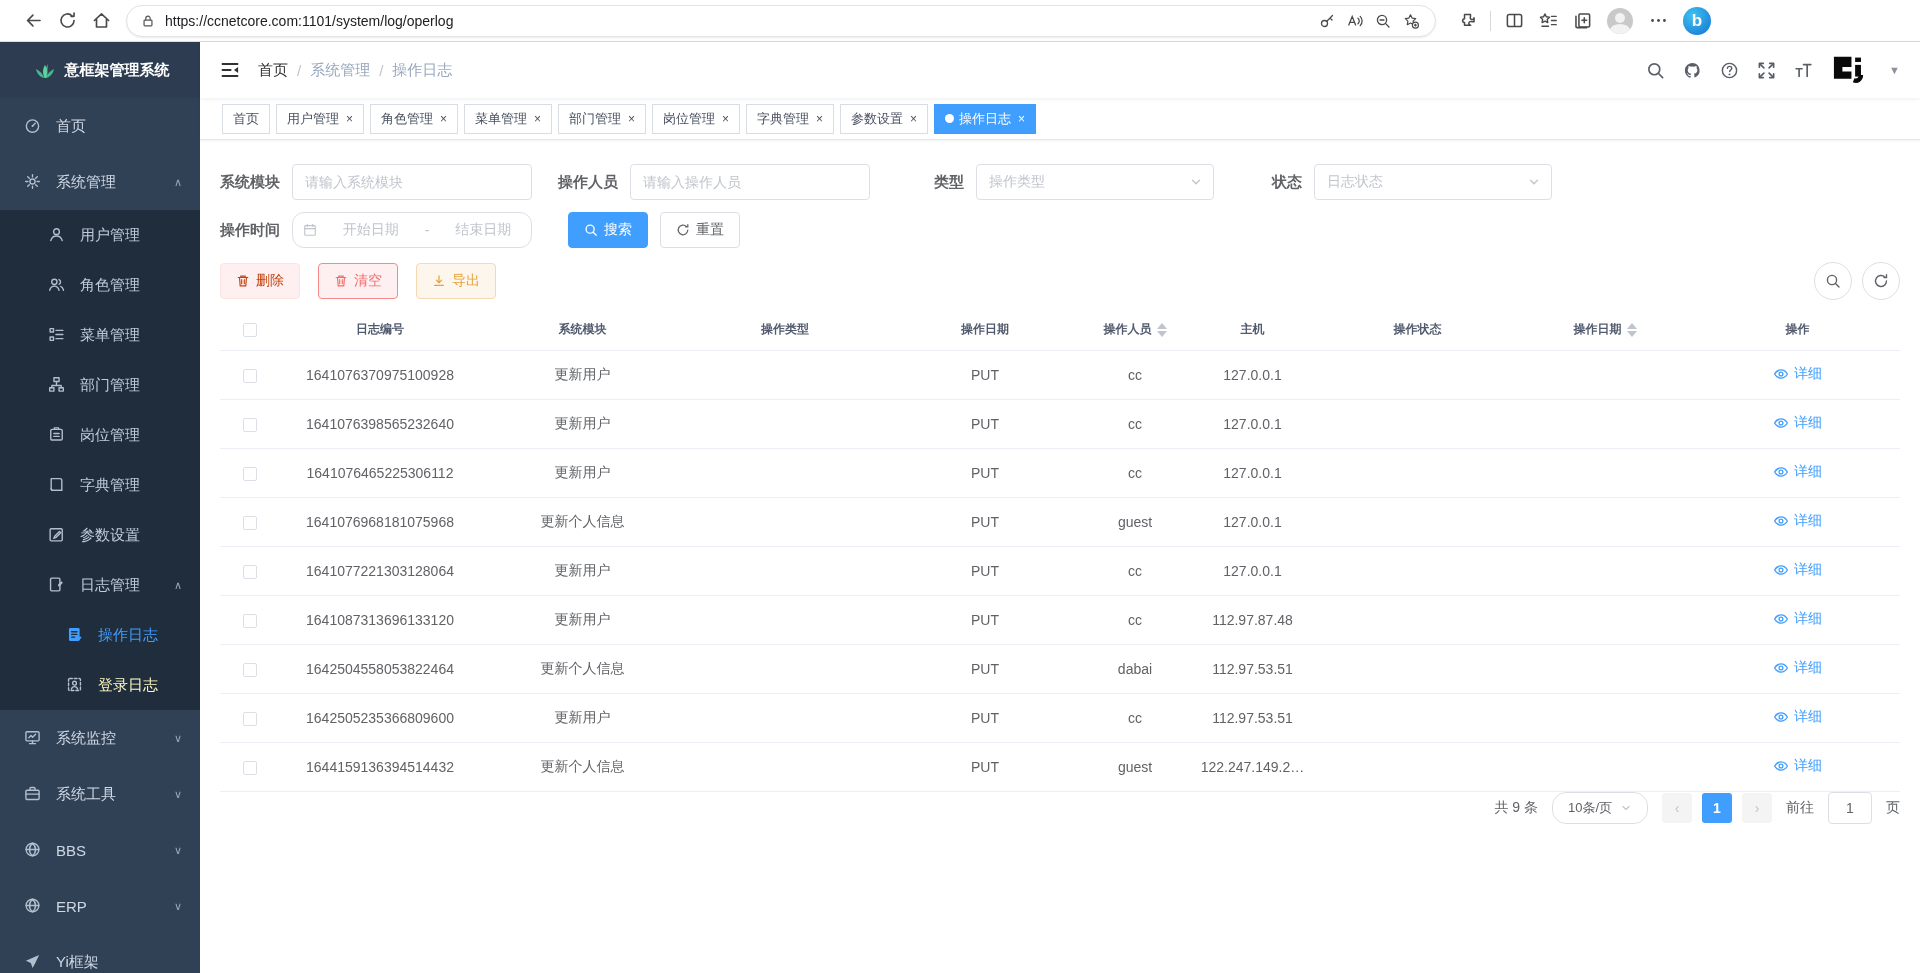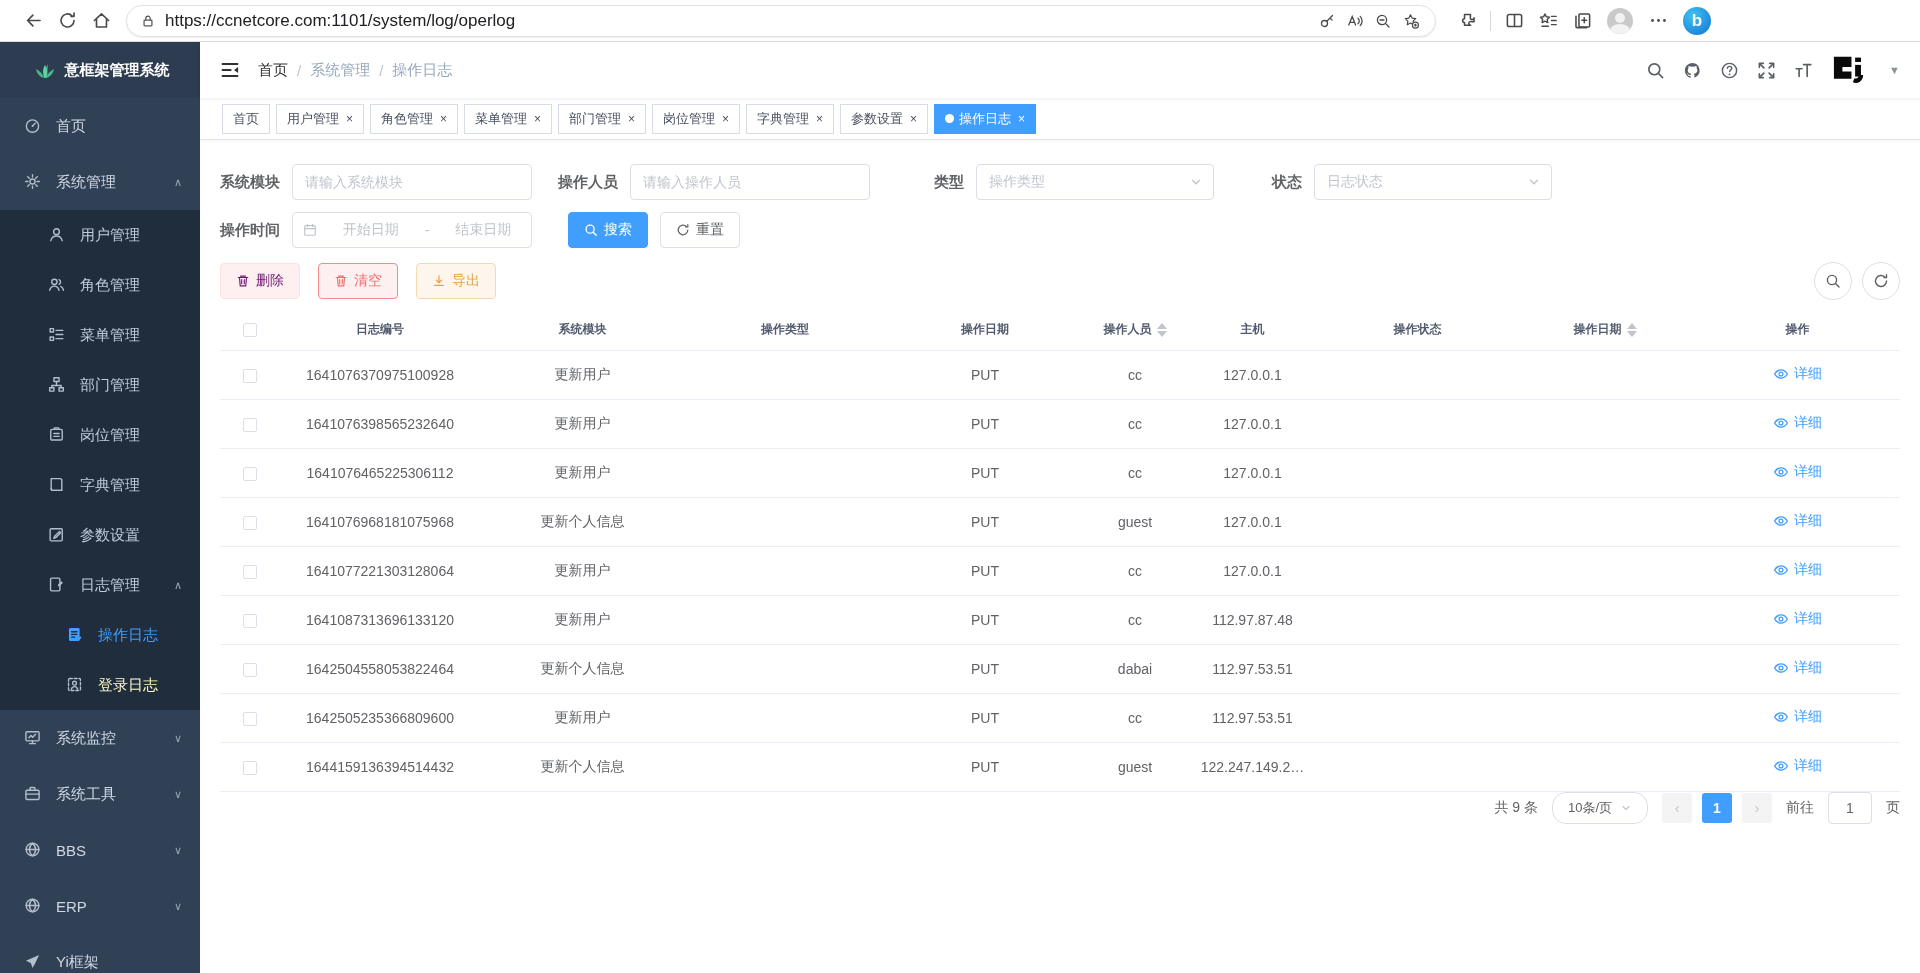--- a/index.html
+++ b/index.html
@@ -10,21 +10,21 @@
   .browser { height:42px; background:#fff; border-bottom:1px solid #dcdcdc;
     display:flex; align-items:center; padding:0 16px; }
   .browser .bicon { width:34px; height:34px; display:flex; align-items:center; justify-content:center;
     color:#4a4a4a; border-radius:6px; flex:0 0 auto; }
   .browser .bicon svg { width:19px; height:19px; }
   .addr { flex:0 0 1310px; height:32px; margin:0 10px 0 8px; background:#fff;
     border:1px solid #e3e3e3; box-shadow:0 1px 2px rgba(0,0,0,.08); border-radius:16px;
     display:flex; align-items:center; padding:0 10px 0 14px; }
   .addr .lock { color:#555; margin-right:10px; display:flex; }
   .addr .lock svg { width:14px; height:14px; }
-  .url { flex:1; font-size:17px; color:#202124; white-space:nowrap; overflow:hidden; }
+  .url { flex:1; font-size:14px; color:#202124; white-space:nowrap; overflow:hidden; }
   .addr .bicon { width:28px; height:28px; }
   .addr .bicon svg { width:16px; height:16px; }
   .tb-right { display:flex; align-items:center; margin-left:4px; }
   .vdiv { width:1px; height:20px; background:#d9d9d9; margin:0 6px; }
   .avatar-chip { width:26px; height:26px; border-radius:50%; background:#c9c9c9; position:relative; overflow:hidden; margin:0 8px; }
   .avatar-chip .head { position:absolute; left:8px; top:5px; width:10px; height:10px; border-radius:50%; background:#f2f2f2; }
   .avatar-chip .body { position:absolute; left:3px; top:16px; width:20px; height:12px; border-radius:50%; background:#f2f2f2; }
   .bing { width:28px; height:28px; border-radius:50%; margin-left:8px;
     background:radial-gradient(circle at 35% 30%, #3fc1f0, #1273d4); color:#fff;
     font-weight:bold; font-size:17px; display:flex; align-items:center; justify-content:center; }
@@ -80,30 +80,30 @@
   .frow { display:flex; align-items:center; margin-top:12px; }
   .flabel { font-size:15px; font-weight:bold; color:#606266; margin-right:12px; white-space:nowrap; }
   .inp { width:240px; height:36px; border:1px solid #dcdfe6; border-radius:4px; padding:0 12px;
     font-size:14px; color:#606266; outline:none; font-family:inherit; }
   .inp::placeholder { color:#c0c4cc; }
   .selbox { width:238px; height:36px; border:1px solid #dcdfe6; border-radius:4px; padding:0 10px 0 12px;
     display:flex; align-items:center; font-size:14px; color:#c0c4cc; cursor:pointer; }
   .selbox .ph { flex:1; }
   .selbox svg, .datebox svg { width:14px; height:14px; color:#c0c4cc; }
   .gap { width:26px; }
-  .datebox { width:240px; height:36px; border:1px solid #dcdfe6; border-radius:4px;
+  .datebox { width:240px; height:36px; border:1px solid #dcdfe6; border-radius:12px;
     display:flex; align-items:center; padding:0 10px; font-size:14px; color:#c0c4cc; gap:16px; }
   .datebox .dph { flex:1; text-align:center; }
   .btn { height:36px; border-radius:4px; font-size:14px; padding:0 15px; display:inline-flex;
     align-items:center; gap:6px; cursor:pointer; border:1px solid transparent; font-family:inherit; }
   .btn svg { width:14px; height:14px; }
   .btn-primary { background:#409eff; border-color:#409eff; color:#fff; margin-left:36px; }
   .btn-plain { background:#fff; border-color:#dcdfe6; color:#606266; margin-left:12px; }
   .toolbar { display:flex; align-items:center; margin-top:14px; }
-  .btn-danger-disabled { background:#fef0f0; border-color:#fde2e2; color:#701a75; cursor:not-allowed; }
+  .btn-danger-disabled { background:#fef0f0; border-color:#fde2e2; color:#c2410c; cursor:not-allowed; }
   .btn-danger { background:#fef0f0; border-color:#f78989; color:#f56c6c; margin-left:18px; }
   .btn-warning { background:#fdf6ec; border-color:#f5dab1; color:#e6a23c; margin-left:18px; }
   .circ { width:38px; height:38px; border-radius:50%; border:1px solid #dcdfe6; background:#fff;
     display:flex; align-items:center; justify-content:center; color:#606266; cursor:pointer; }
   .circ svg { width:16px; height:16px; }
   .tool-right { margin-left:auto; display:flex; gap:10px; }
 
   
   table { width:1680px; border-collapse:collapse; margin-top:10px; table-layout:fixed; }
   th { height:40px; font-size:12px; color:#515a6e; font-weight:bold; text-align:center;

